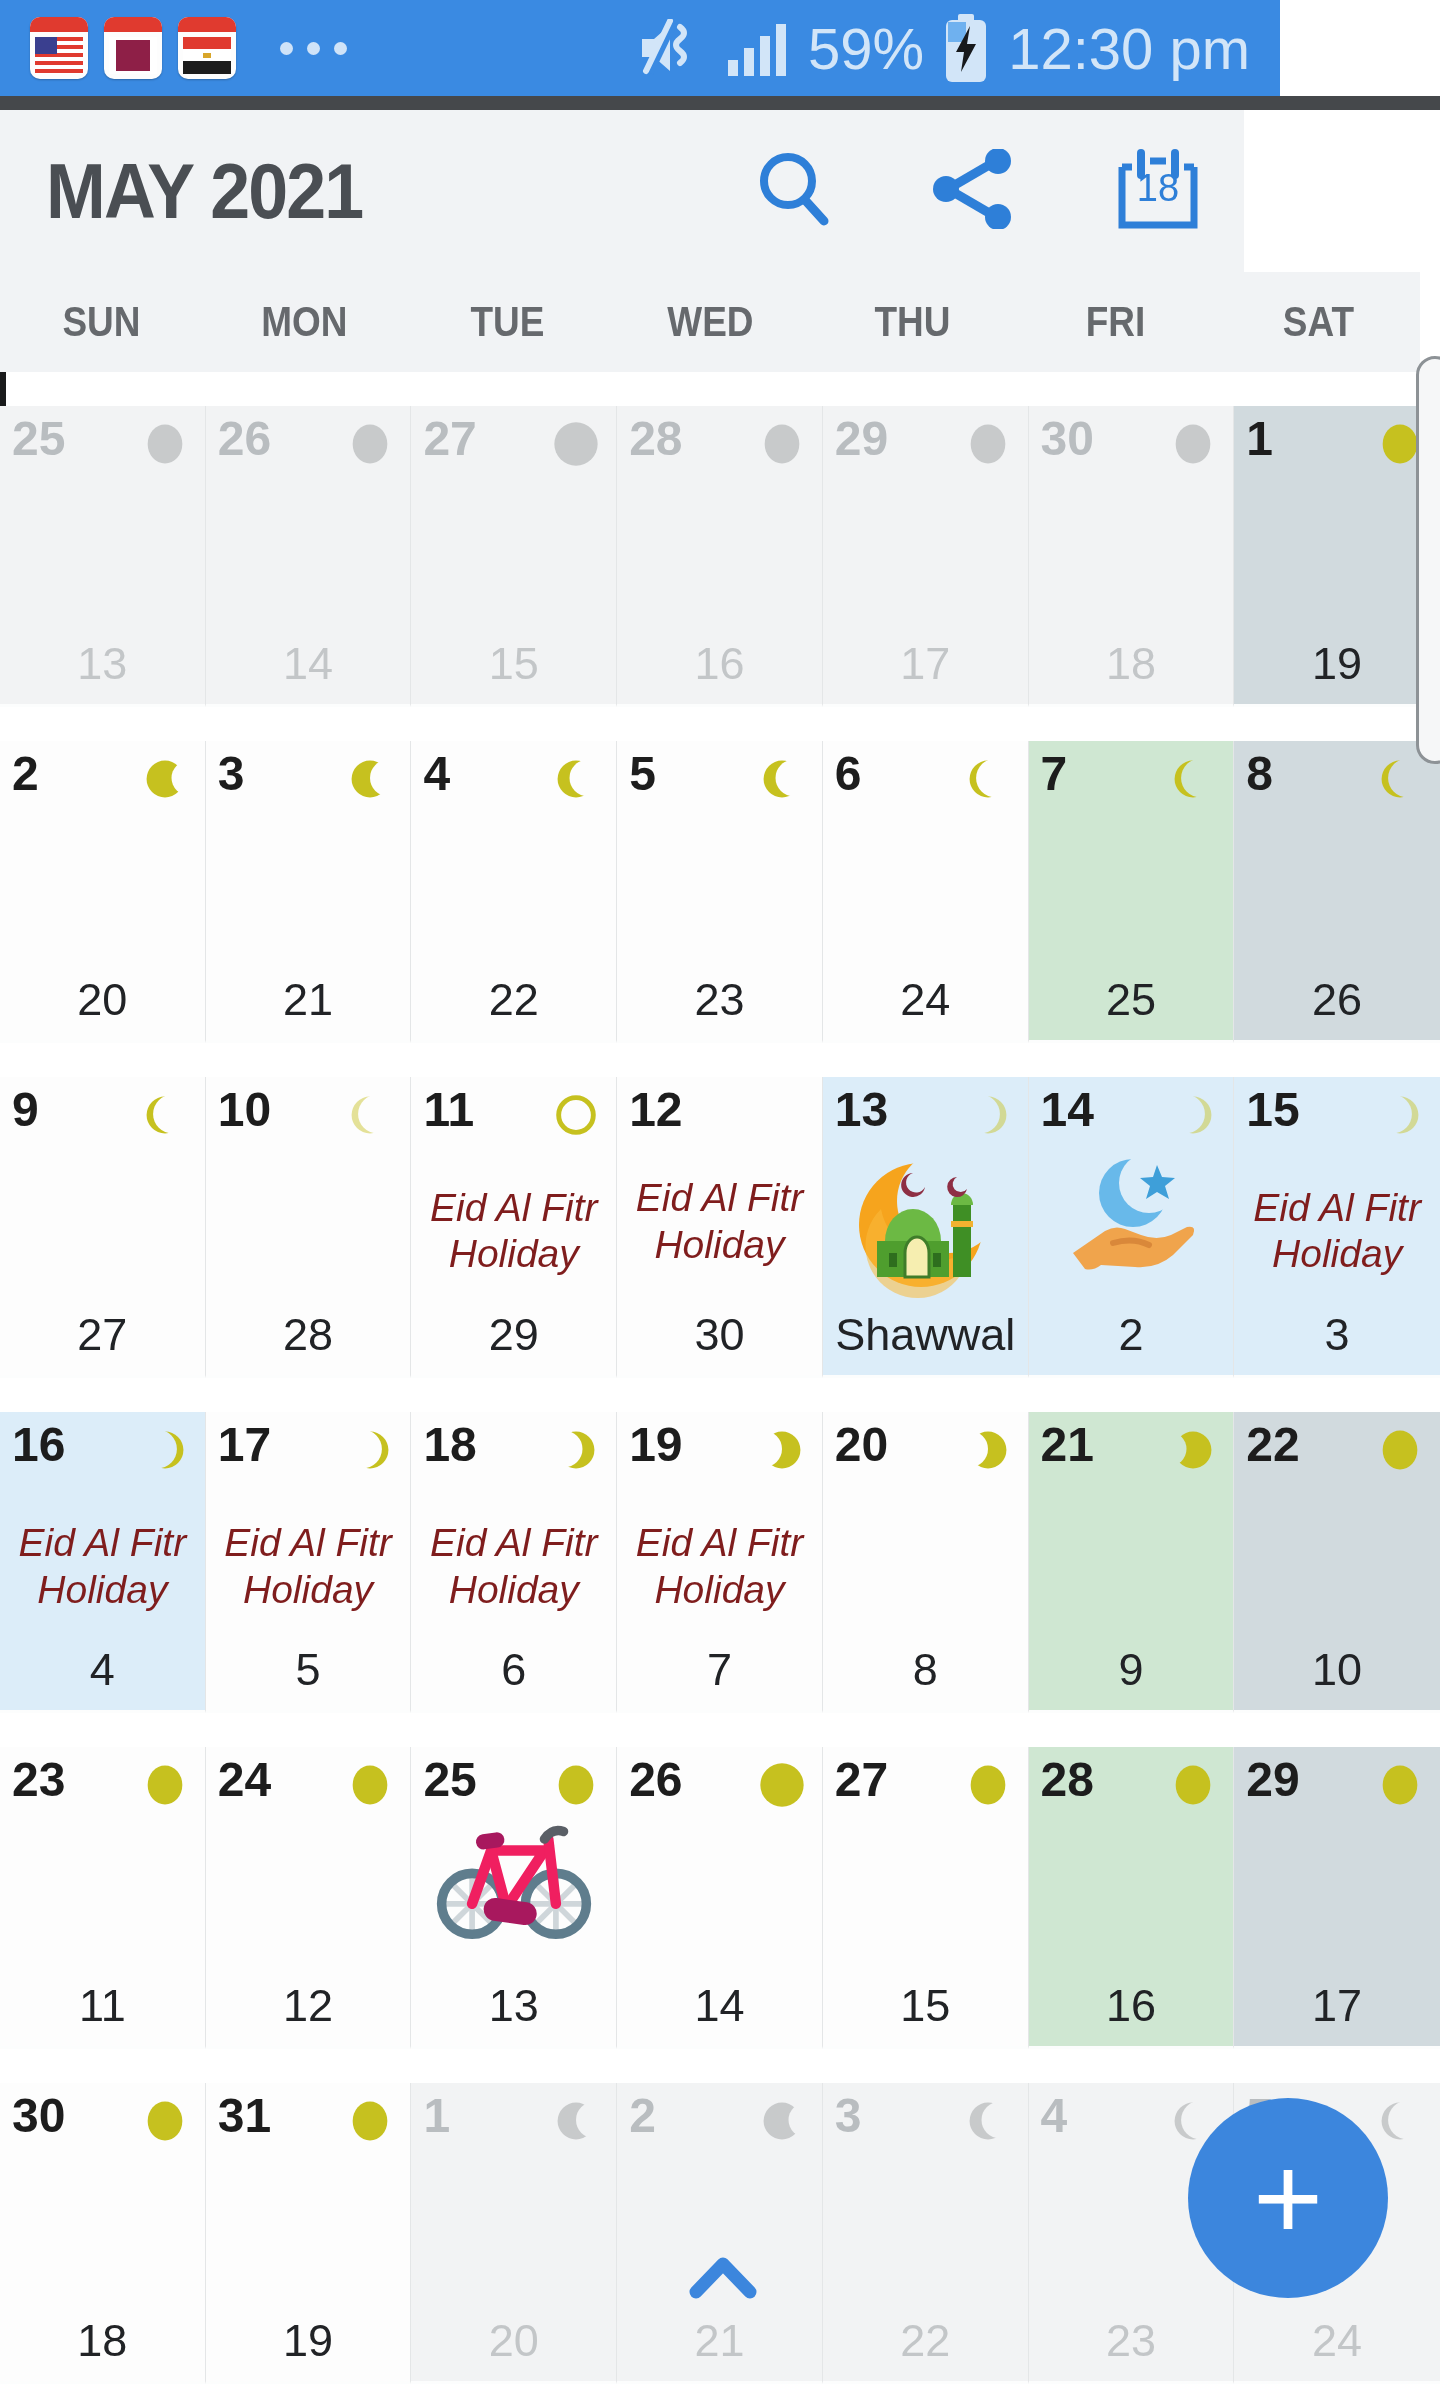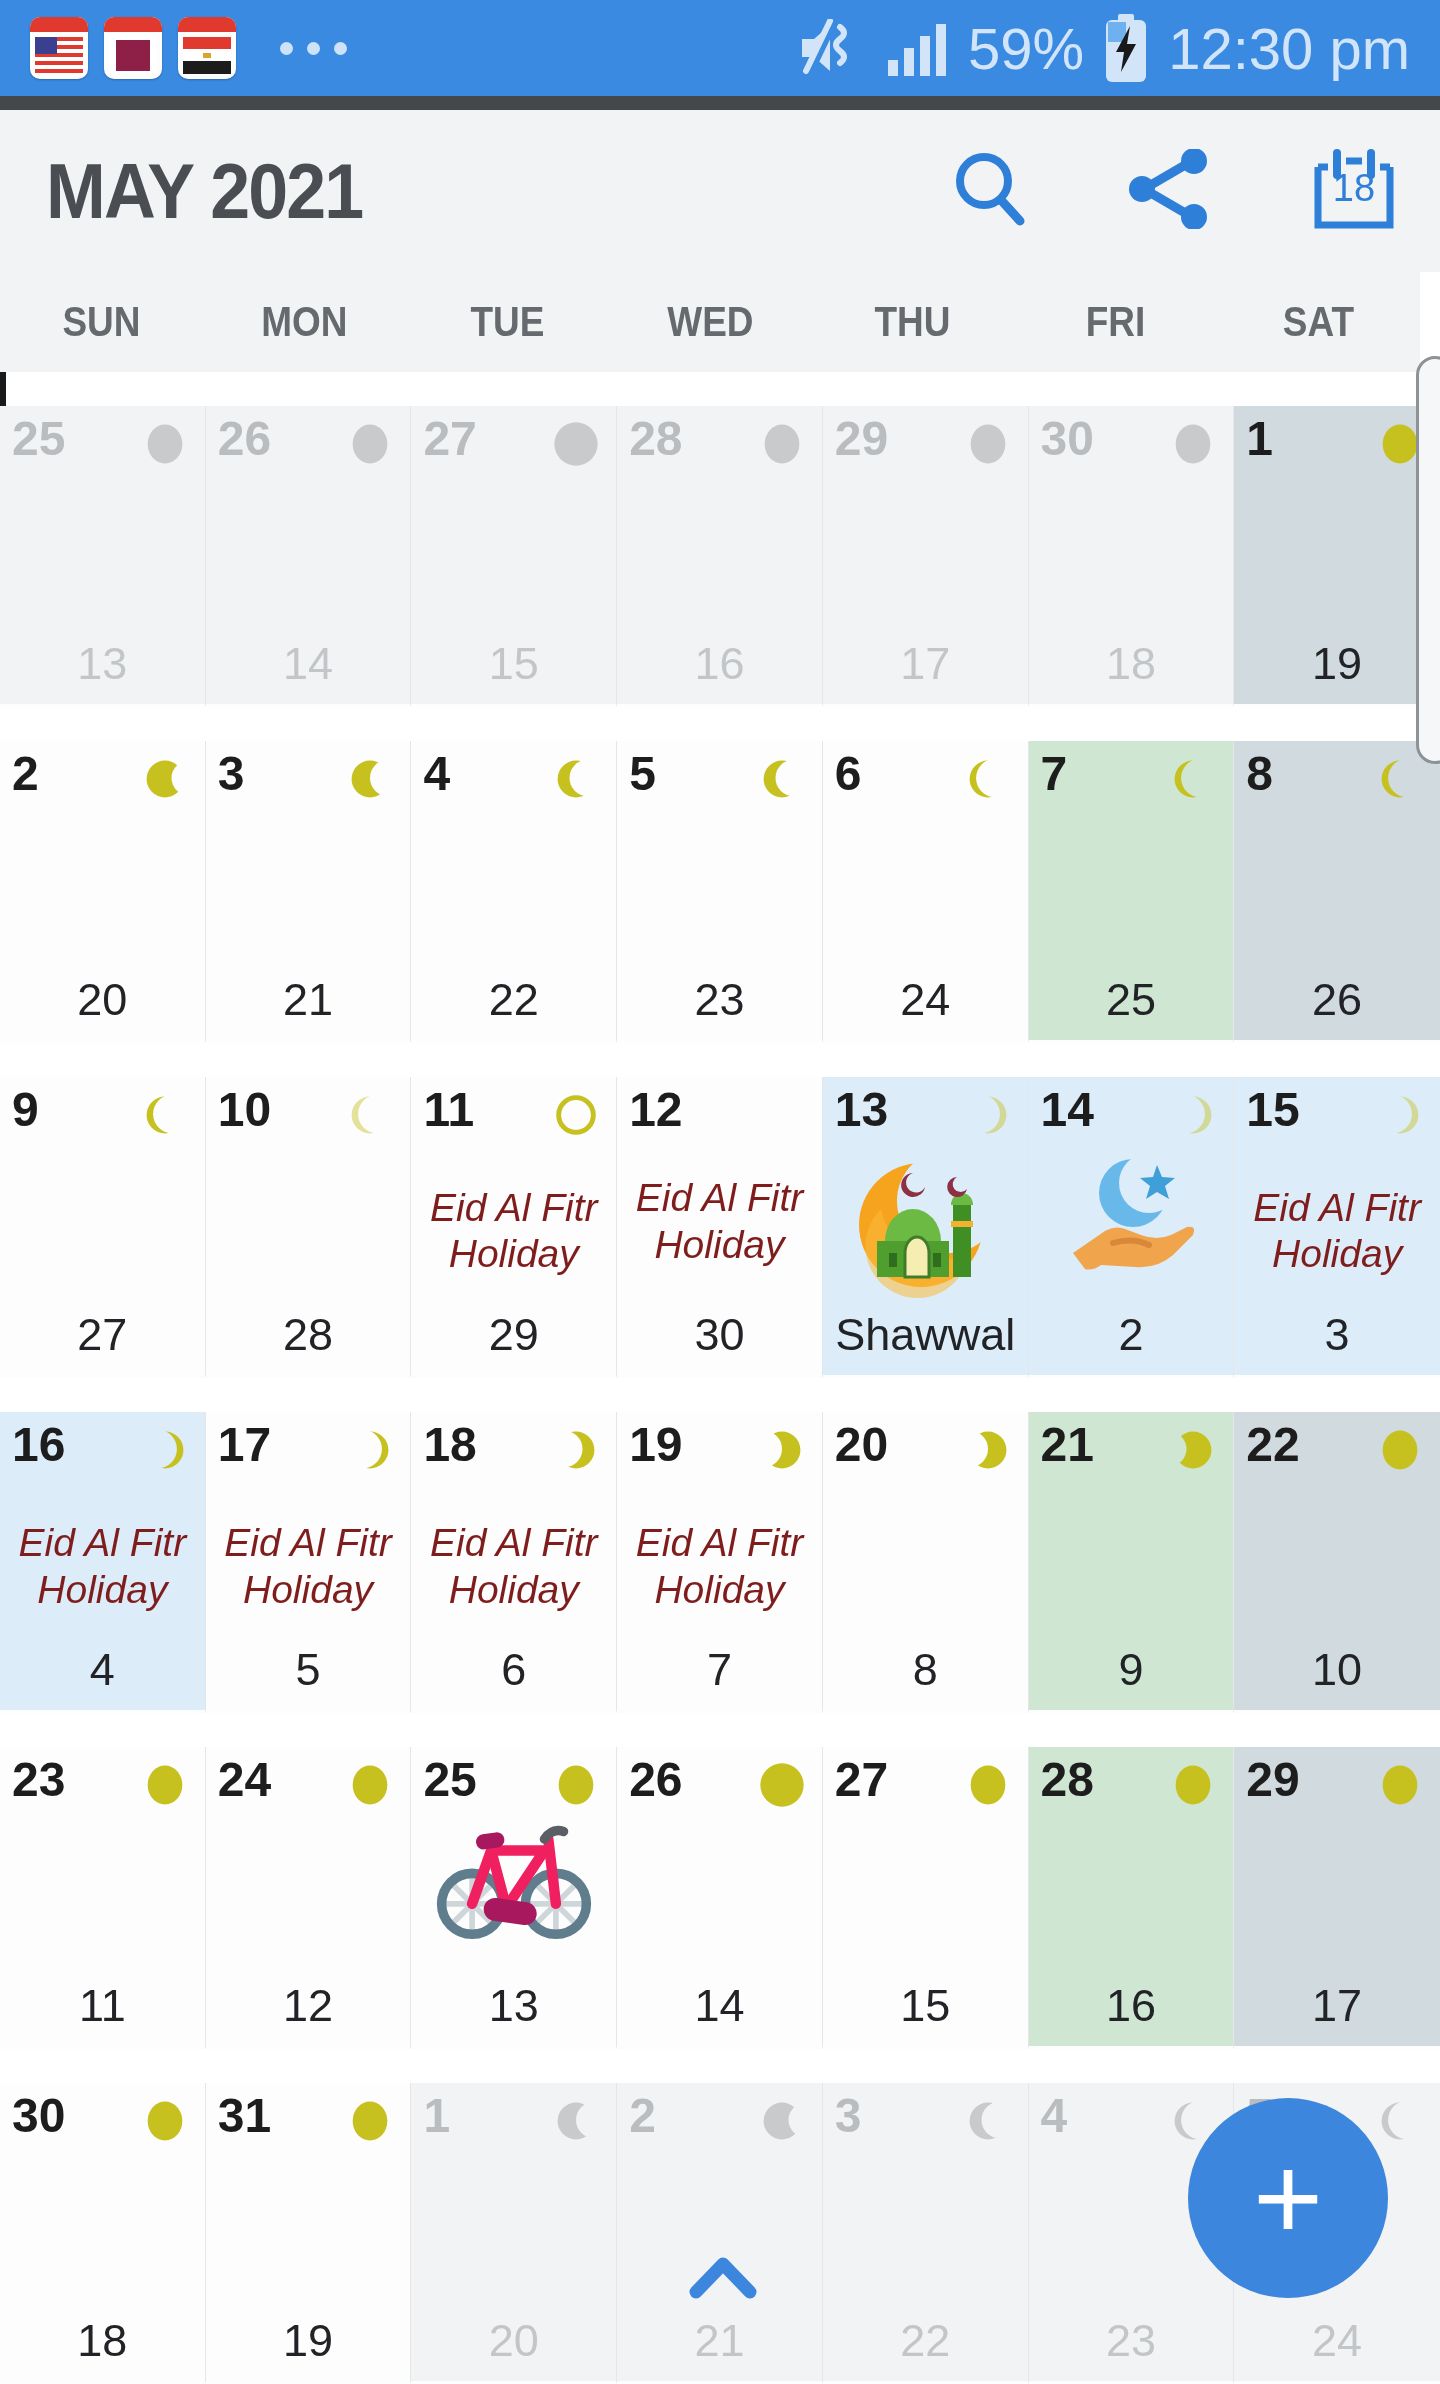--- a/index.html
+++ b/index.html
@@ -2,21 +2,21 @@
 <html><head>
 <meta charset="utf-8">
 <style>
   html,body{margin:0;padding:0;}
   body{
     width:1440px;height:2384px;position:relative;overflow:hidden;
     font-family:"Liberation Sans", sans-serif;background:#ffffff;
   }
   
   .statusbar{
-    position:absolute;left:0;top:0;width:1440px;height:96px;background:#3a8ae2;
+    position:absolute;left:0;top:0;width:1280px;height:96px;background:#3a8ae2;
     display:flex;align-items:center;justify-content:space-between;
     padding:0 30px;box-sizing:border-box;
   }
   .sb-left{display:flex;align-items:center;gap:16px;}
   .flagicon{width:58px;height:62px;background:#fdfdfd;border-radius:10px;overflow:hidden;
     display:flex;flex-direction:column;box-shadow:0 1px 2px rgba(0,0,0,.25);}
   .flagicon .band{height:15px;background:#e03a2f;flex:none;}
   .flagicon .body{flex:1;margin:5px;position:relative;}
   .flag-us .body{background:repeating-linear-gradient(#e03a2f 0 4px,#fff 4px 8px);}
   .flag-us .body::after{content:"";position:absolute;left:0;top:0;width:45%;height:45%;background:#3a3f8f;}
@@ -25,21 +25,21 @@
   .flag-eg .body{background:linear-gradient(#e03a2f 0 33%,#ffffff 33% 66%,#1c1c1c 66%);}
   .flag-eg .body::after{content:"";position:absolute;left:42%;top:42%;width:16%;height:14%;background:#d8a62a;}
   .sb-dots{display:flex;gap:14px;margin-left:28px;}
   .sb-dots i{width:13px;height:13px;border-radius:50%;background:#cfe3f8;}
   .sb-right{display:flex;align-items:center;gap:20px;color:#d2e5f8;font-size:58px;}
   .sb-right svg{display:block;}
   
   .darkstrip{position:absolute;left:0;top:96px;width:1440px;height:14px;background:#45484b;}
   .leftedge{position:absolute;left:0;top:110px;width:6px;height:300px;background:#191a1b;}
   .header{
-    position:absolute;left:0;top:110px;width:1440px;height:162px;background:#f1f3f5;
+    position:absolute;left:0;top:110px;width:1244px;height:162px;background:#f1f3f5;
     display:flex;align-items:center;justify-content:space-between;
     padding:0 42px 0 46px;box-sizing:border-box;
   }
   .title{font-size:78px;font-weight:bold;color:#4a4e53;letter-spacing:-2px;transform:scaleX(.92);transform-origin:left center;}
   .hicons{display:flex;align-items:center;gap:98px;}
   .hicon{position:relative;cursor:pointer;}
   .todaynum{position:absolute;left:0;top:22px;width:88px;text-align:center;font-size:38px;color:#2e7fd8;}
   
   .dow{position:absolute;left:0;top:272px;width:1420px;height:100px;background:#f1f3f5;
     display:grid;grid-template-columns:repeat(7,1fr);}

